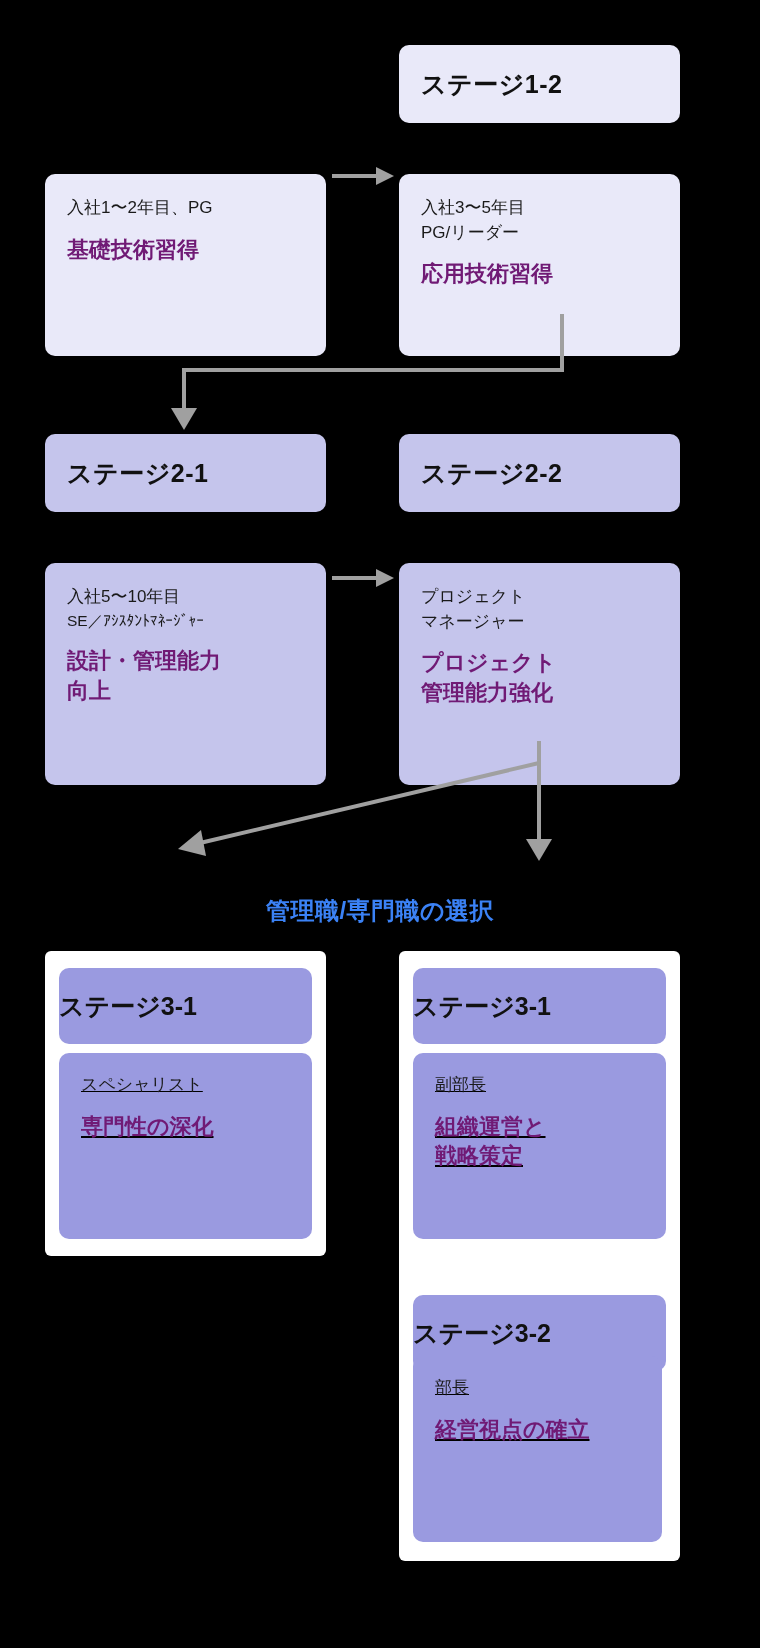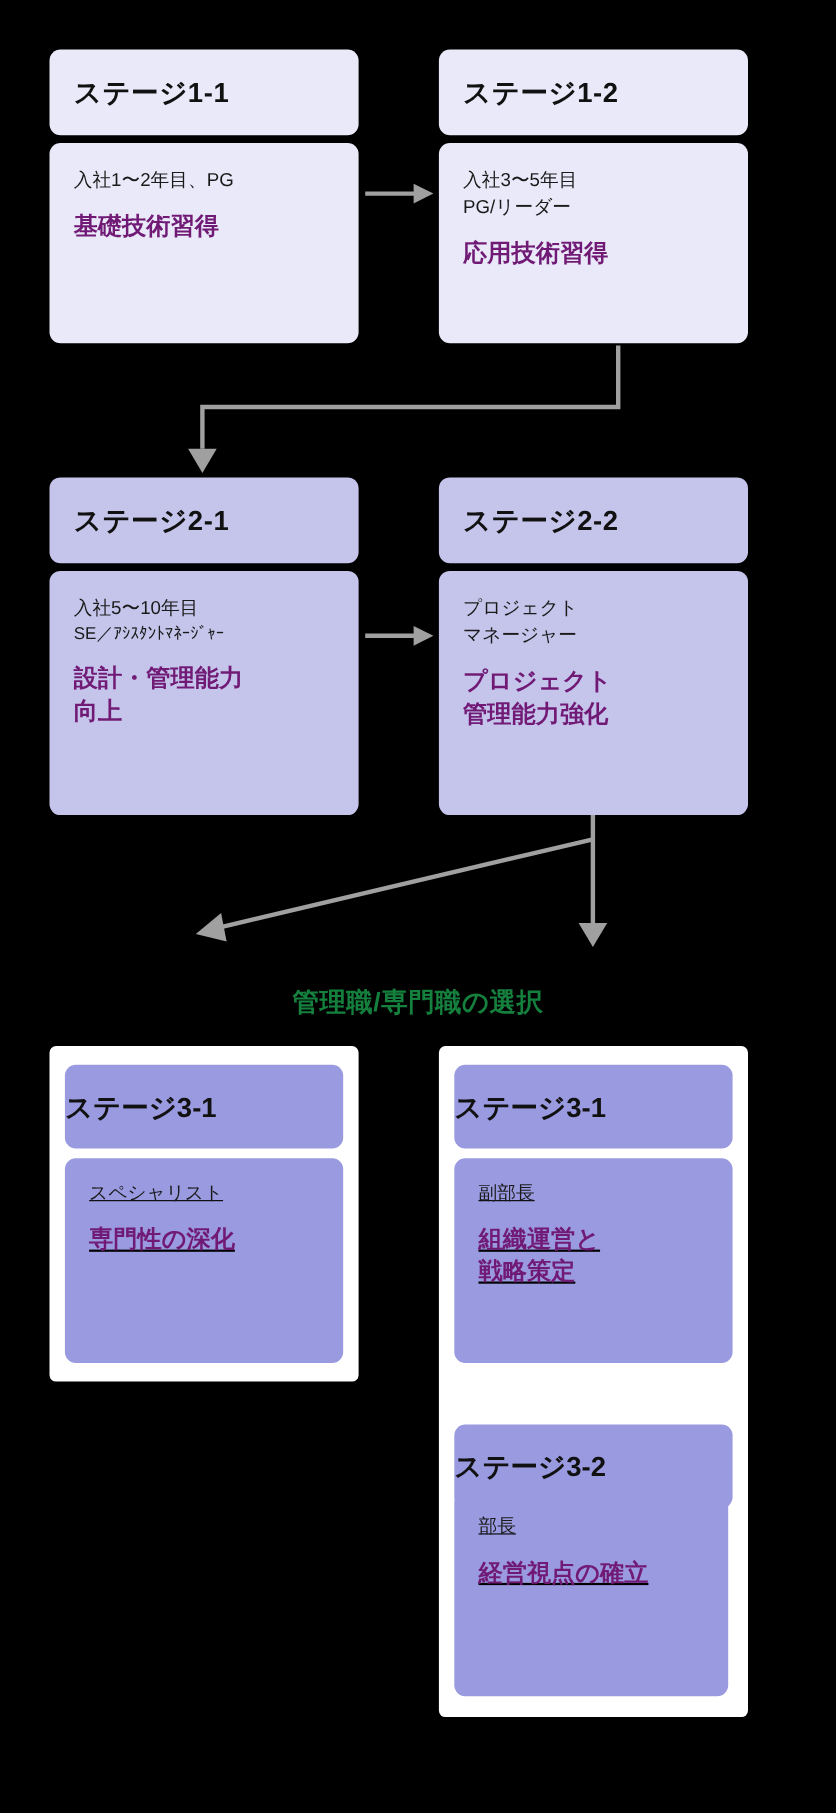--- a/index.html
+++ b/index.html
@@ -28,20 +28,21 @@
     font-weight: bold;
     font-size: 25px;
     color: #111111;
     letter-spacing: 0.5px;
   }
 
   .card-body {
     position: absolute;
     border-radius: 10px;
     padding: 22px 20px 18px 22px;
+    margin-top: 44px;
   }
 
   .body-sub {
     font-size: 17px;
     color: #1a1a1a;
     line-height: 1.45;
     font-weight: normal;
   }
 
   .body-sub.narrow {
@@ -74,21 +75,21 @@
 
   
   .branch-label {
     position: absolute;
     left: 0;
     top: 895px;
     width: 760px;
     text-align: center;
     font-size: 24px;
     font-weight: bold;
-    color: #15803d;
+    color: #3b82f6;
     letter-spacing: 0.5px;
   }
 
   
   .group {
     position: absolute;
     background: #ffffff;
     border-radius: 6px;
   }
   #group-left  { left: 45px;  top: 951px; width: 281px; height: 305px; }
@@ -123,23 +124,20 @@
   #gb-r2 { left: 14px;  top: 405px; width: 249px; height: 186px; }
 
   
   .connector { position: absolute; }
 </style>
 </head>
 <body>
 
 <div class="canvas">
 
-  <div class="card-header t1" id="h11">
-    <span>ステージ1-1</span>
-  </div>
 
   <div class="card-body t1" id="b11">
     <div class="body-sub">入社1〜2年目、PG</div>
     <div class="body-main">基礎技術習得</div>
   </div>
 
   <div class="card-header t1" id="h12">
     <span>ステージ1-2</span>
   </div>
 

